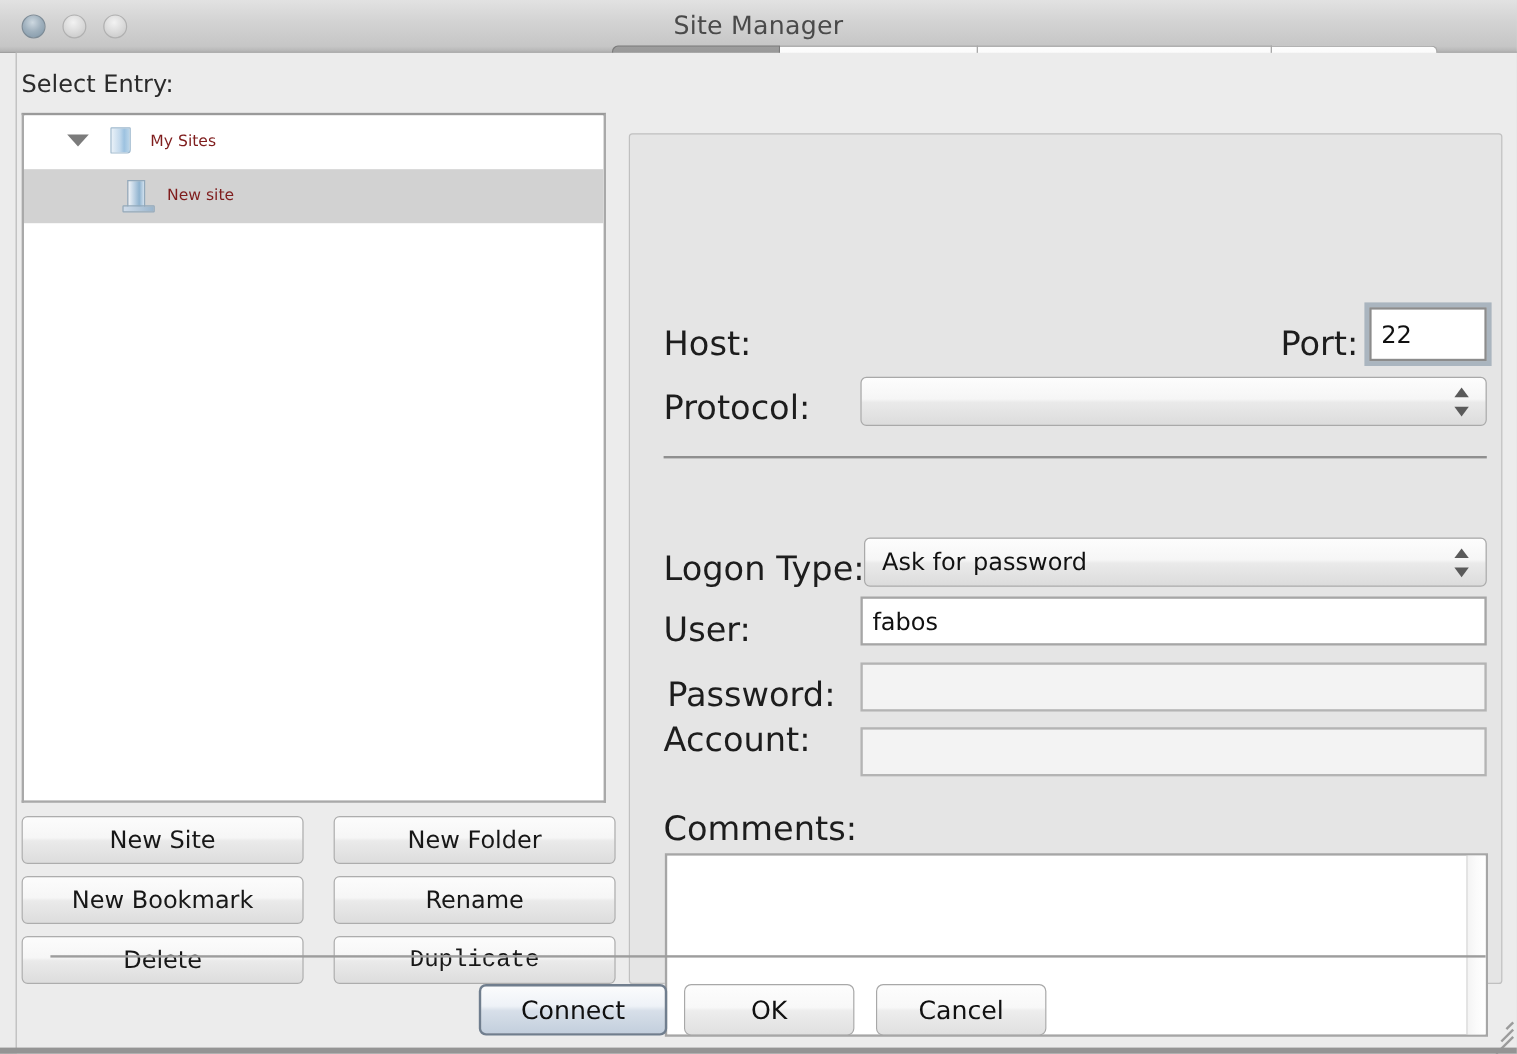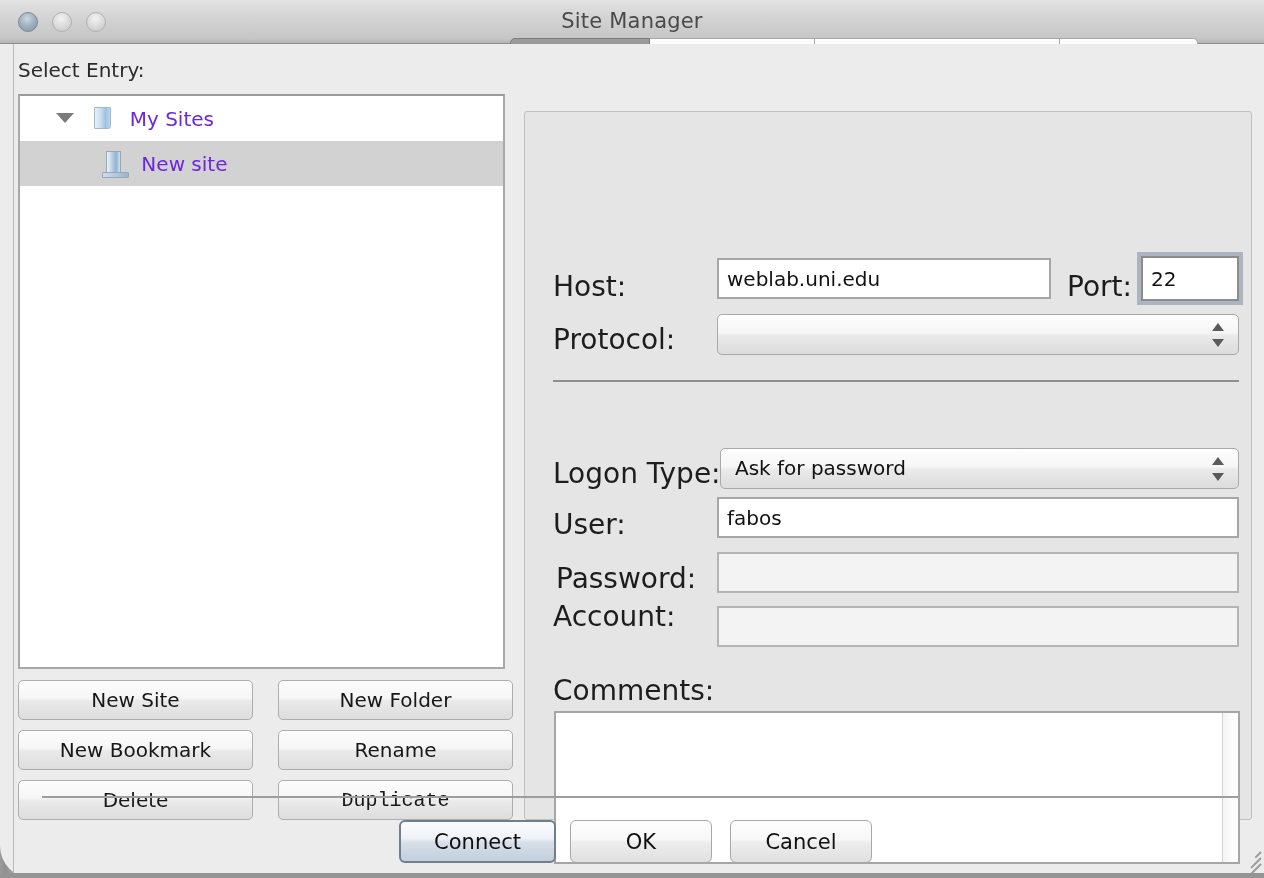--- a/index.html
+++ b/index.html
@@ -14,21 +14,20 @@
   
   #bg-sliver {
     position: absolute; left: 0; top: 40px; width: 14px; height: 838px;
     background: linear-gradient(to right, #9b9b9b 0%, #8f8f8f 40%, #a5a5a5 100%);
   }
 
   
   #window {
     position: absolute; left: 0; top: 0; width: 1264px; height: 878px;
     background: #ececec;
-    border-radius: 32px;
   }
 
   
   #titlebar {
     position: absolute; left: 0; top: 0; width: 1264px; height: 44px;
     background: linear-gradient(to bottom, #e2e2e2 0%, #d2d2d2 45%, #c6c6c6 90%, #b4b4b4 100%);
     border-bottom: 1px solid #8d8d8d;
   }
   #title-text {
     position: absolute; left: 0; top: 0; width: 1264px; height: 43px;
@@ -65,21 +64,21 @@
   #tree {
     position: absolute; left: 4px; top: 50px;
     width: 487px; height: 575px;
     background: #ffffff;
     border: 2px solid #a9a9a9;
     border-top-color: #9a9a9a;
     overflow: hidden;
   }
   .tree-row {
     position: relative; height: 45px; line-height: 45px;
-    font-size: 20px; color: #6d28d9; white-space: nowrap;
+    font-size: 13px; color: #7f1d1d; white-space: nowrap;
   }
   .tree-row.selected { background: #d2d2d2; }
   .tw {
     display: inline-block; width: 0; height: 0; vertical-align: middle;
     border-left: 9px solid transparent; border-right: 9px solid transparent;
     border-top: 10px solid #7b7b7b;
     margin-left: 36px; margin-right: 14px; margin-bottom: 3px;
   }
   .folder-icon {
     display: inline-block; width: 17px; height: 22px; vertical-align: middle;
@@ -309,21 +308,20 @@
     <button class="btn" id="btn-new-site">New Site</button>
     <button class="btn" id="btn-new-folder">New Folder</button>
     <button class="btn" id="btn-new-bookmark">New Bookmark</button>
     <button class="btn" id="btn-rename">Rename</button>
     <button class="btn" id="btn-delete">Delete</button>
     <button class="btn" id="btn-duplicate">Duplicate</button>
 
     <div id="right-pane">
 
       <div class="flabel" id="lbl-host">Host:</div>
-      <input class="fin" id="in-host" type="text" value="weblab.uni.edu" style="">
 
       <div class="flabel" id="lbl-port">Port:</div>
       <input class="fin focused" id="in-port" type="text" value="22" style="">
 
       <div class="flabel" id="lbl-protocol">Protocol:</div>
       <div class="fsel" id="sel-protocol">
         <span class="stepper">
             <i class="up"></i>
             <i class="dn"></i>
           </span>

